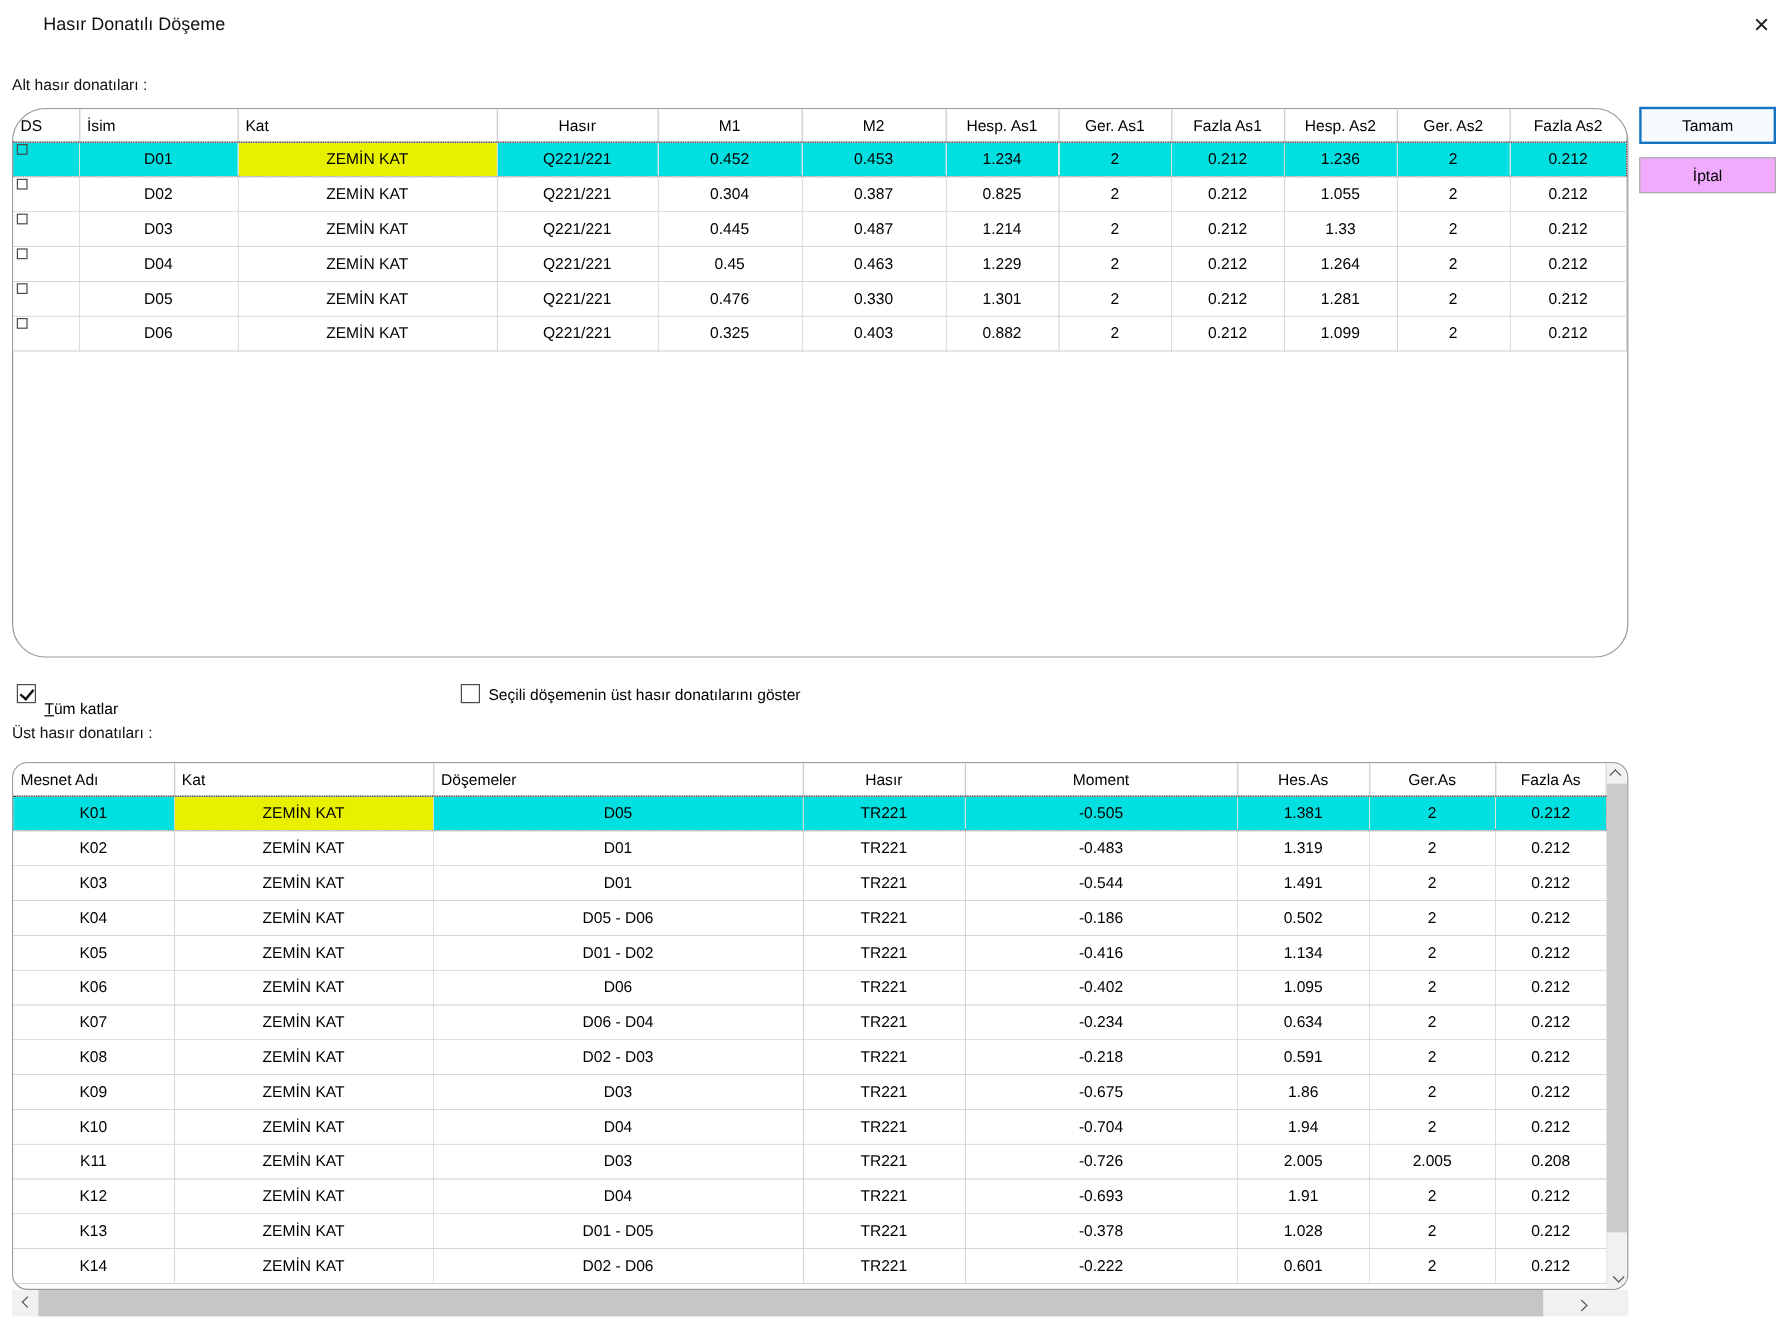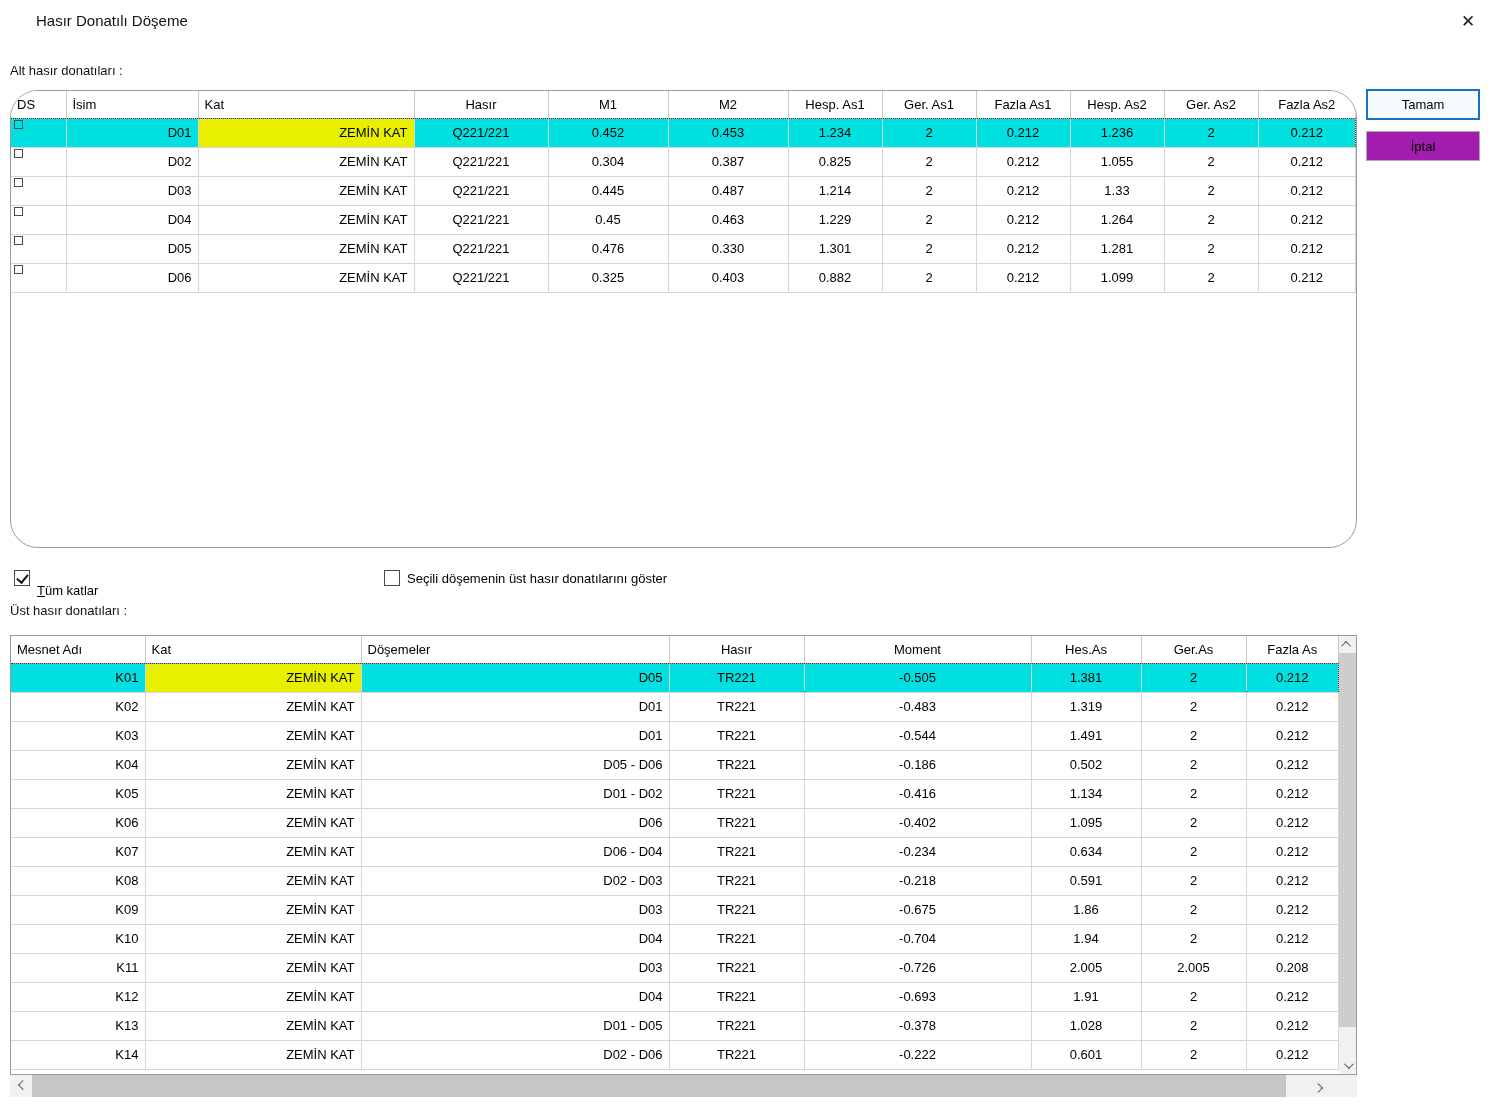--- a/index.html
+++ b/index.html
@@ -30,21 +30,21 @@
     font-weight:normal; height:27px; padding:0 6px; text-align:center;
     border-right:1px solid #c9c9c9; border-bottom:1px solid #b0b0b0;
     background:#fff; white-space:nowrap; overflow:hidden;
   }
   .lv th.left { text-align:left; }
   .lv td {
     height:29px; padding:0 6px; text-align:center;
     border-right:1px solid #d6d6d6; border-bottom:1px solid #d6d6d6;
     white-space:nowrap; overflow:hidden; background:#fff; position:relative;
   }
-  .lv td.left { text-align:right; }
+  .lv td.left { text-align:center; }
   tr.selected td { background:var(--sel); }
   tr.selected { outline:1px dotted #3a3a3a; outline-offset:-1px; }
   td.kat-sel { background:var(--kat) !important; }
 
   
   .mini-cb {
     position:absolute; left:3px; top:1px; width:9px; height:9px;
     border:1px solid #4a4a4a; background:#fff; display:block;
   }
   tr.selected .mini-cb { background:transparent; }
@@ -52,21 +52,21 @@
   
   .btn {
     position:absolute; width:114px; height:30px; font-size:13px;
     display:flex; align-items:center; justify-content:center;
     font-family:"Liberation Sans", sans-serif; cursor:pointer;
   }
   .btn-default {
     background:#f7fbfe; border:2px solid #1673c4; height:31px;
   }
   .btn-normal {
-    background:#a21caf; border:1px solid #ababab;
+    background:#f0abfc; border:1px solid #ababab;
   }
 
   
   .cb {
     position:absolute; width:16px; height:16px;
     border:1px solid #4a4a4a; background:#fff; cursor:pointer;
   }
   .cb.checked::after {
     content:''; position:absolute; left:4px; top:1px; width:5px; height:9px;
     border-right:2px solid #101010; border-bottom:2px solid #101010;
@@ -239,21 +239,21 @@
 <button class="btn btn-normal" style="left:1366px; top:131px;">İptal</button>
 
 <span class="cb checked" style="left:14px; top:570px;"></span>
 <span class="cb-label" style="left:37px; top:583px;"><u>T</u>üm katlar</span>
 
 <span class="cb" style="left:384px; top:570px;"></span>
 <span class="cb-label" style="left:407px; top:571px;">Seçili döşemenin üst hasır donatılarını göster</span>
 
 <span class="abs section-label" style="left:10px; top:603px;">Üst hasır donatıları :</span>
 
-<div class="lv" style="left:10px; top:635px; width:1347px; height:440px;">
+<div class="lv" style="left:10px; top:635px; width:1347px; height:440px;border-radius:13px;">
   <div class="lv-content" style="right:17px;">
     <table>
       <colgroup>
         <col style="width:134px">
           <col style="width:216px">
           <col style="width:308px">
           <col style="width:135px">
         <col style="width:227px">
           <col style="width:110px">
           <col style="width:105px">

